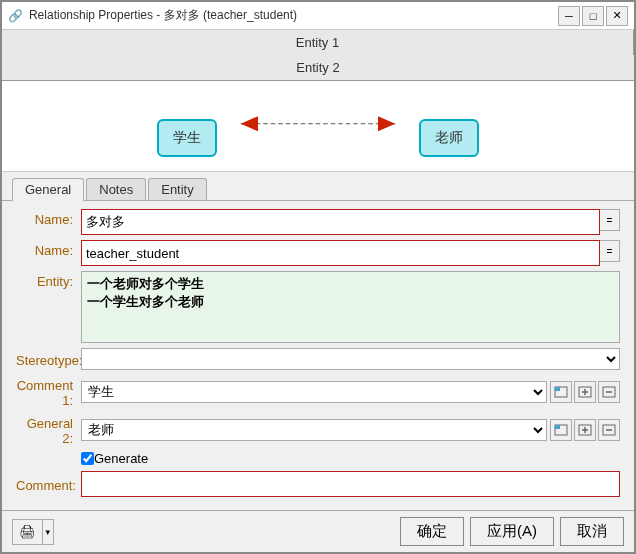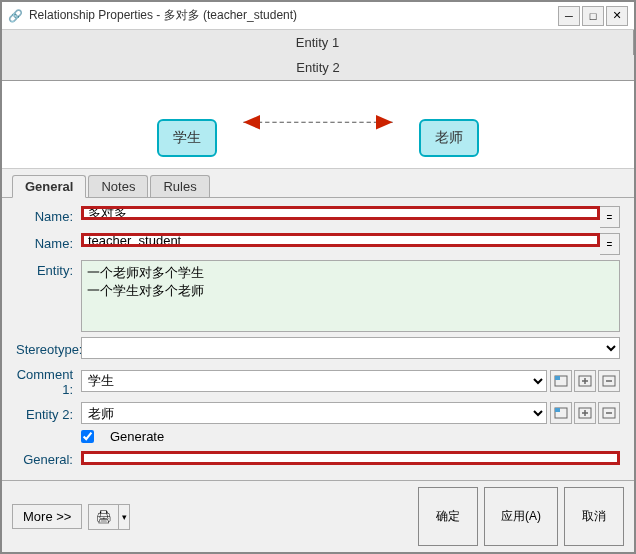--- a/index.html
+++ b/index.html
@@ -116,21 +116,21 @@
       border: 1px solid #aaa;
       border-bottom: none;
       background: #e0e0e0;
       cursor: pointer;
       font-size: 13px;
       color: #333;
       border-radius: 3px 3px 0 0;
     }
     .tab.active {
       background: #f0f0f0;
-      font-weight: bold;
+      font-weight: normal;
       border-bottom: 1px solid #f0f0f0;
       margin-bottom: -1px;
       z-index: 1;
     }
     
     .form-area {
       padding: 8px 14px;
       background: #f0f0f0;
       flex: 1;
     }
@@ -138,29 +138,29 @@
       display: flex;
       align-items: flex-start;
       margin-bottom: 5px;
     }
     .form-label {
       width: 65px;
       text-align: right;
       padding-right: 8px;
       padding-top: 3px;
       font-size: 13px;
-      color: #0c4a6e;
+      color: #a16207;
       flex-shrink: 0;
     }
     .form-input {
       flex: 1;
       height: 14px;
-      border: 3px solid #b91c1c;
+      border: 1px solid #b91c1c;
       background: #fff;
-      padding: 2px 4px;
+      padding: 12px 4px;
       font-size: 13px;
       font-family: inherit;
     }
     .form-input-with-btn {
       display: flex;
       flex: 1;
     }
     .input-btn {
       width: 20px;
       height: 22px;
@@ -175,20 +175,21 @@
     }
     .comment-area {
       flex: 1;
       height: 72px;
       border: 1px solid #aaa;
       background: #e8f5e9;
       padding: 3px 5px;
       font-size: 13px;
       font-family: inherit;
       resize: none;
+      font-weight: bold;
     }
     .select-row {
       display: flex;
       align-items: center;
       margin-bottom: 5px;
     }
     .form-select {
       flex: 1;
       height: 22px;
       border: 1px solid #aaa;
@@ -257,25 +258,25 @@
     }
     .print-btn-arrow {
       padding: 0 3px;
       height: 100%;
       display: flex;
       align-items: center;
       font-size: 9px;
     }
     .spacer { flex: 1; }
     .action-btn {
-      padding: 20px 16px;
+      padding: 4px 16px;
       border: 1px solid #888;
       background: #f0f0f0;
       cursor: pointer;
-      font-size: 12px;
+      font-size: 15px;
       min-width: 60px;
     }
     .action-btn.primary {
       background: #f0f0f0;
     }
     
   </style>
 </head>
 <body>
 
@@ -312,21 +313,21 @@
 
       <polygon points="215,57 238,47 238,67" fill="#cc2200"></polygon>
 
       <polygon points="421,57 398,47 398,67" fill="#cc2200"></polygon>
     </svg>
   </div>
 
   <div class="tabs-row">
     <div class="tab active">General</div>
     <div class="tab">Notes</div>
-    <div class="tab">Rules</div>
+    <div class="tab">Entity</div>
   </div>
 
   <div class="form-area">
 
     <div class="form-row">
       <span class="form-label">Name:</span>
       <div class="form-input-with-btn">
         <input class="form-input" type="text" value="多对多" style="">
         <button class="input-btn">=</button>
       </div>
@@ -375,21 +376,21 @@
         <button class="sel-btn">
           <svg width="14" height="12" viewBox="0 0 14 12">
               <rect x="1" y="1" width="12" height="10" fill="none" stroke="#666" stroke-width="1"></rect>
               <line x1="4" y1="6" x2="10" y2="6" stroke="#666" stroke-width="1.5"></line>
             </svg>
         </button>
       </div>
     </div>
 
     <div class="form-row select-row">
-      <span class="form-label">Entity 2:</span>
+      <span class="form-label">General 2:</span>
       <select class="form-select">
         <option>老师</option>
       </select>
       <div class="select-btns">
         <button class="sel-btn">
           <svg width="14" height="12" viewBox="0 0 14 12">
               <rect x="1" y="1" width="12" height="10" fill="none" stroke="#666" stroke-width="1"></rect>
               <rect x="1" y="1" width="5" height="4" fill="#4a9fd4"></rect>
             </svg>
         </button>
@@ -404,31 +405,30 @@
           <svg width="14" height="12" viewBox="0 0 14 12">
               <rect x="1" y="1" width="12" height="10" fill="none" stroke="#666" stroke-width="1"></rect>
               <line x1="4" y1="6" x2="10" y2="6" stroke="#666" stroke-width="1.5"></line>
             </svg>
         </button>
       </div>
     </div>
 
     <div class="checkbox-row">
       <input type="checkbox" id="gen-cb" checked="" style="">
-      <label for="gen-cb" style="margin-left:16px;">Generate</label>
+      <label for="gen-cb" style="margin-left:0;">Generate</label>
     </div>
 
     <div class="form-row keywords-row">
-      <span class="form-label">General:</span>
+      <span class="form-label">Comment:</span>
       <input class="form-input" type="text" value="" style="flex: 1 1 0%;">
     </div>
   </div>
 
   <div class="bottom-bar">
-    <button class="more-btn">More &gt;&gt;</button>
     <div class="print-btn">
       <span class="print-btn-main">🖨</span>
       <span class="print-btn-arrow">▾</span>
     </div>
     <div class="spacer"></div>
     <button class="action-btn primary">确定</button>
     <button class="action-btn">应用(A)</button>
     <button class="action-btn">取消</button>
   </div>
 </div>

